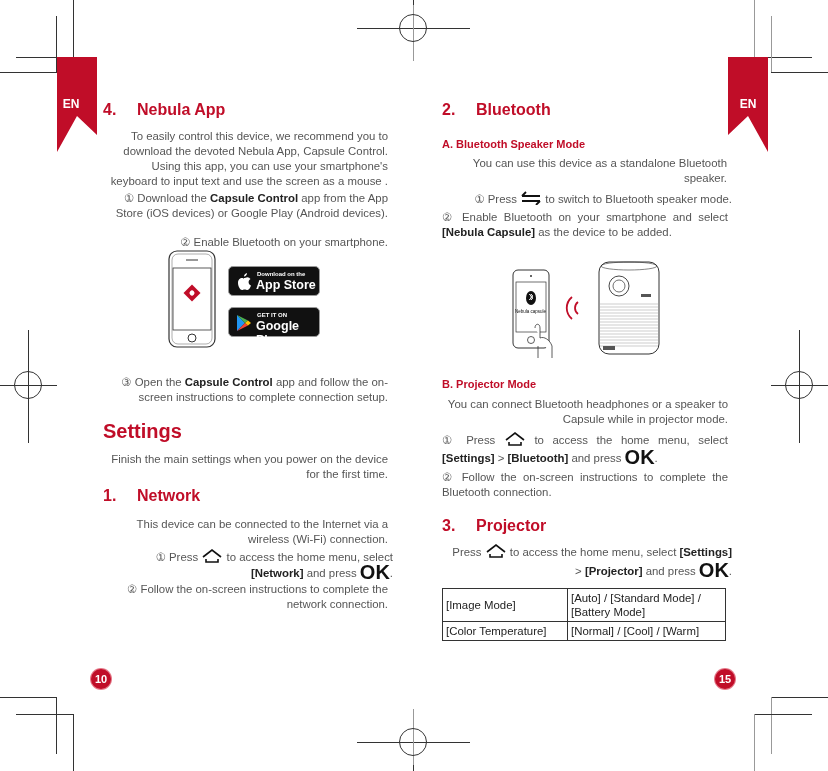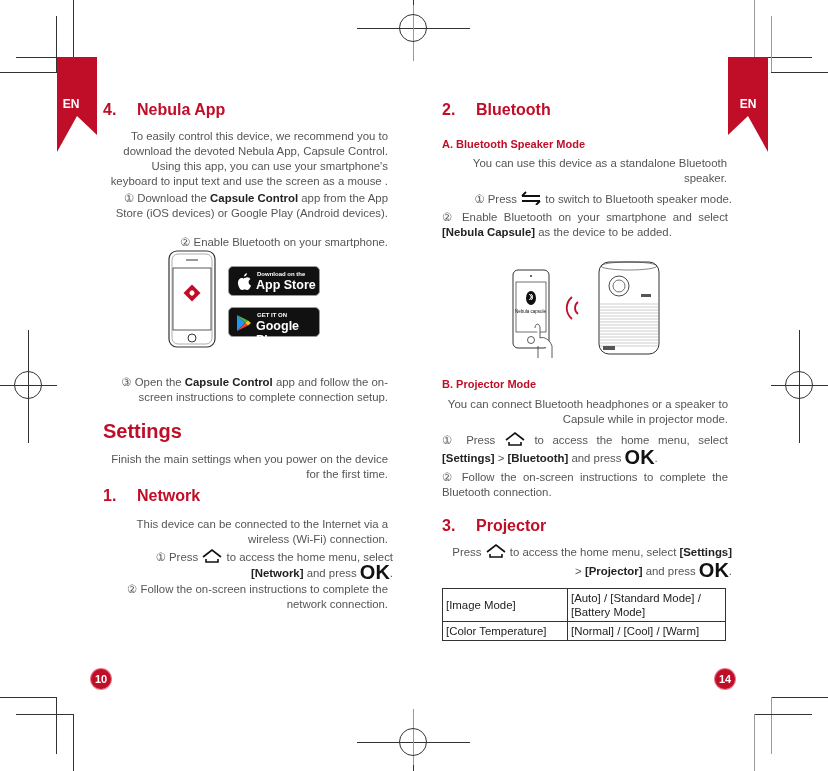--- a/index.html
+++ b/index.html
@@ -248,13 +248,13 @@
     <td style="width:118px;height:30px;">[Image Mode]</td>
     <td>[Auto] / [Standard Mode] / [Battery Mode]</td>
   </tr>
   <tr>
     <td style="height:16px;">[Color Temperature]</td>
     <td>[Normal] / [Cool] / [Warm]</td>
   </tr>
 </tbody>
   </table>
 
-<div class="pagenum" style="left:715px;top:669px;">14</div>
+<div class="pagenum" style="left:715px;top:669px;">15</div>
 
 </body></html>

